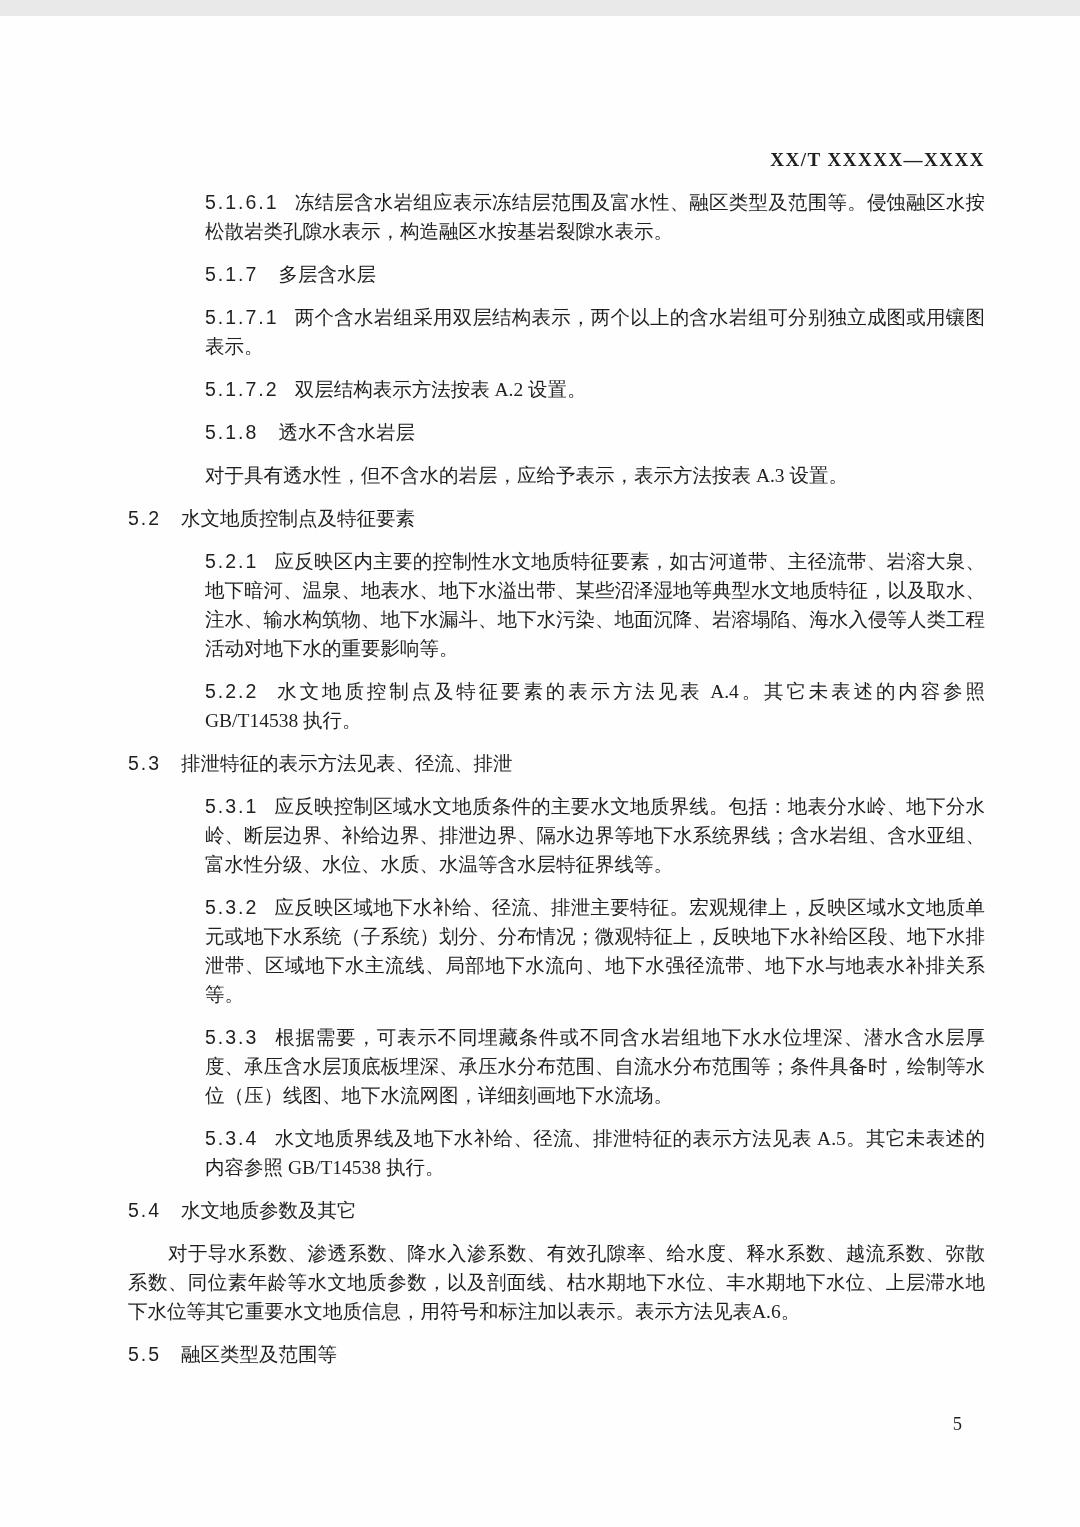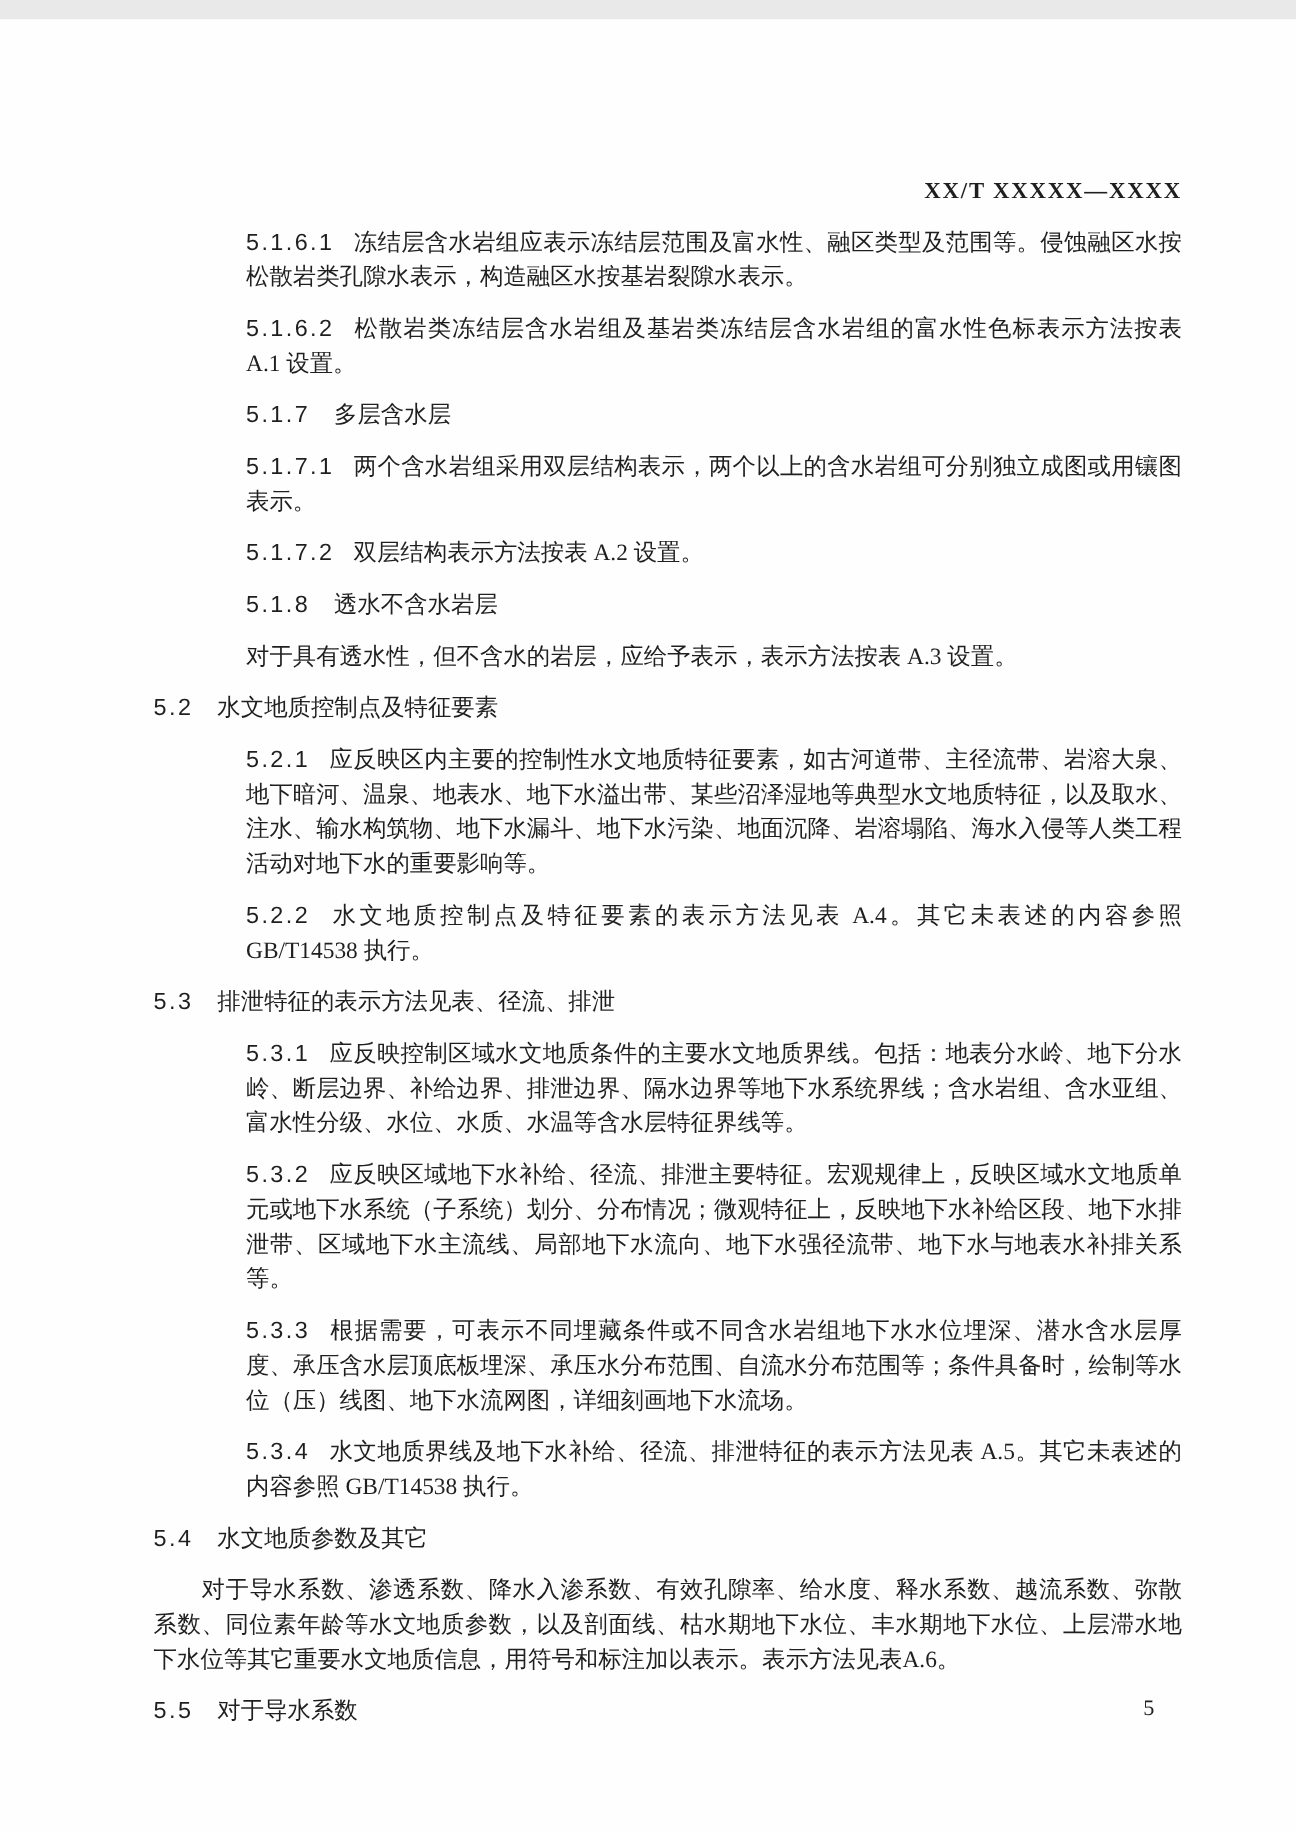--- a/index.html
+++ b/index.html
@@ -63,32 +63,31 @@
     font-family: "Liberation Serif", "DejaVu Serif", serif;
   }
 </style>
 </head>
 <body>
 
 <div class="page">
   <div class="doc-header">XX/T XXXXX—XXXX</div>
   <div class="content">
       <div class="block clause"><span class="clause-num">5.1.6.1</span><span class="clause-text">冻结层含水岩组应表示冻结层范围及富水性、融区类型及范围等。侵蚀融区水按松散岩类孔隙水表示，构造融区水按基岩裂隙水表示。</span></div>
-      <div class="block clause"><span class="clause-num">5.1.6.2</span><span class="clause-text">松散岩类冻结层含水岩组及基岩类冻结层含水岩组的富水性色标表示方法按表 A.1 设置。</span></div>
       <div class="block subheading"><span class="clause-num">5.1.7</span><span class="clause-text">多层含水层</span></div>
       <div class="block clause"><span class="clause-num">5.1.7.1</span><span class="clause-text">两个含水岩组采用双层结构表示，两个以上的含水岩组可分别独立成图或用镶图表示。</span></div>
       <div class="block clause"><span class="clause-num">5.1.7.2</span><span class="clause-text">双层结构表示方法按表 A.2 设置。</span></div>
       <div class="block subheading"><span class="clause-num">5.1.8</span><span class="clause-text">透水不含水岩层</span></div>
       <div class="block indent-para"><span class="clause-text">对于具有透水性，但不含水的岩层，应给予表示，表示方法按表 A.3 设置。</span></div>
       <div class="block heading"><span class="clause-num">5.2</span><span class="clause-text">水文地质控制点及特征要素</span></div>
       <div class="block clause"><span class="clause-num">5.2.1</span><span class="clause-text">应反映区内主要的控制性水文地质特征要素，如古河道带、主径流带、岩溶大泉、地下暗河、温泉、地表水、地下水溢出带、某些沼泽湿地等典型水文地质特征，以及取水、注水、输水构筑物、地下水漏斗、地下水污染、地面沉降、岩溶塌陷、海水入侵等人类工程活动对地下水的重要影响等。</span></div>
       <div class="block clause"><span class="clause-num">5.2.2</span><span class="clause-text">水文地质控制点及特征要素的表示方法见表 A.4。其它未表述的内容参照 GB/T14538 执行。</span></div>
       <div class="block heading"><span class="clause-num">5.3</span><span class="clause-text">排泄特征的表示方法见表、径流、排泄</span></div>
       <div class="block clause"><span class="clause-num">5.3.1</span><span class="clause-text">应反映控制区域水文地质条件的主要水文地质界线。包括：地表分水岭、地下分水岭、断层边界、补给边界、排泄边界、隔水边界等地下水系统界线；含水岩组、含水亚组、富水性分级、水位、水质、水温等含水层特征界线等。</span></div>
       <div class="block clause"><span class="clause-num">5.3.2</span><span class="clause-text">应反映区域地下水补给、径流、排泄主要特征。宏观规律上，反映区域水文地质单元或地下水系统（子系统）划分、分布情况；微观特征上，反映地下水补给区段、地下水排泄带、区域地下水主流线、局部地下水流向、地下水强径流带、地下水与地表水补排关系等。</span></div>
       <div class="block clause"><span class="clause-num">5.3.3</span><span class="clause-text">根据需要，可表示不同埋藏条件或不同含水岩组地下水水位埋深、潜水含水层厚度、承压含水层顶底板埋深、承压水分布范围、自流水分布范围等；条件具备时，绘制等水位（压）线图、地下水流网图，详细刻画地下水流场。</span></div>
       <div class="block clause"><span class="clause-num">5.3.4</span><span class="clause-text">水文地质界线及地下水补给、径流、排泄特征的表示方法见表 A.5。其它未表述的内容参照 GB/T14538 执行。</span></div>
       <div class="block heading"><span class="clause-num">5.4</span><span class="clause-text">水文地质参数及其它</span></div>
       <div class="block para"><span class="clause-text">对于导水系数、渗透系数、降水入渗系数、有效孔隙率、给水度、释水系数、越流系数、弥散系数、同位素年龄等水文地质参数，以及剖面线、枯水期地下水位、丰水期地下水位、上层滞水地下水位等其它重要水文地质信息，用符号和标注加以表示。表示方法见表A.6。</span></div>
-      <div class="block heading"><span class="clause-num">5.5</span><span class="clause-text">对于导水系数</span></div>
+      <div class="block heading"><span class="clause-num">5.5</span><span class="clause-text">融区类型及范围等</span></div>
     </div>
   <div class="doc-footer">5</div>
 </div>
 
 </body></html>

